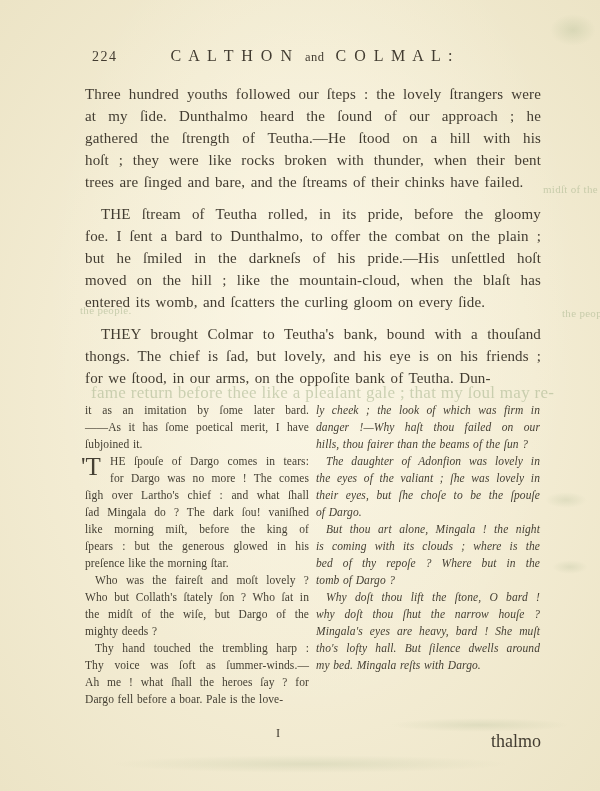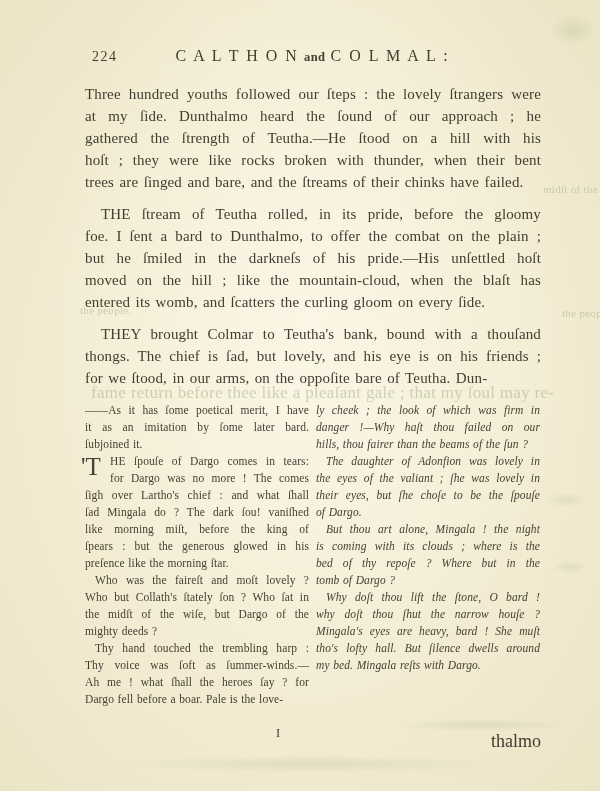--- a/index.html
+++ b/index.html
@@ -13,21 +13,21 @@
   }
   .page{position:absolute;inset:0;}
 
   
   .pagenum{position:absolute;left:92px;top:49px;font-size:14px;letter-spacing:1.5px;}
   .running-title{
     position:absolute;left:85px;top:47px;width:455px;text-align:center;
     font-size:16px;white-space:nowrap;
   }
   .running-title .caps{letter-spacing:2px;}
-  .running-title .and{font-size:12.5px;letter-spacing:.5px;margin:0 5px;font-weight:bold;}
+  .running-title .and{font-size:12.5px;letter-spacing:.5px;margin:0 11px;}
 
   
   .main{
     position:absolute;left:85px;top:83px;width:456px;
     font-size:15px;line-height:22px;letter-spacing:.15px;word-spacing:1.5px;
   }
   .main .para + .para{margin-top:10px;}
   .line{text-align:justify;text-align-last:justify;}
   .line.last{text-align-last:left;}
   .main .line.indent{padding-left:16px;}
@@ -86,29 +86,29 @@
       <div class="para">
         <div class="line indent">THE ſtream of Teutha rolled, in its pride, before the gloomy</div>
         <div class="line">foe.  I ſent a bard to Dunthalmo, to offer the combat on the plain ;</div>
         <div class="line">but he ſmiled in the darkneſs of his pride.—His unſettled hoſt</div>
         <div class="line">moved on the hill ;  like the mountain-cloud, when the blaſt has</div>
         <div class="line last">entered its womb, and ſcatters the curling gloom on every ſide.</div>
       </div>
       <div class="para">
         <div class="line indent">THEY brought Colmar to Teutha's bank, bound with a thouſand</div>
         <div class="line">thongs.  The chief is ſad, but lovely, and his eye is on his friends ;</div>
-        <div class="line last">for we ſtood, in our arms, on the oppoſite bare of Teutha.  Dun-</div>
+        <div class="line last">for we ſtood, in our arms, on the oppoſite bank of Teutha.  Dun-</div>
       </div>
     </div>
 
   <div class="fn fn-left">
     <div>
         <div class="para">
+          <div class="line">it as an imitation by ſome later bard.</div>
           <div class="line">——As it has ſome poetical merit, I have</div>
-          <div class="line">it as an imitation by ſome later bard.</div>
           <div class="line last">ſubjoined it.</div>
         </div>
       </div>
     <div class="para dropcap-para">
       <span class="dropcap">'T</span>
     <div class="line">HE ſpouſe of Dargo comes in tears:</div>
         <div class="line">for Dargo was no more !  The comes</div>
         <div class="line">ſigh over Lartho's chief :  and what ſhall</div>
         <div class="line">ſad Mingala do ?   The dark ſou! vaniſhed</div>
         <div class="line">like morning miſt,  before the king of</div>

